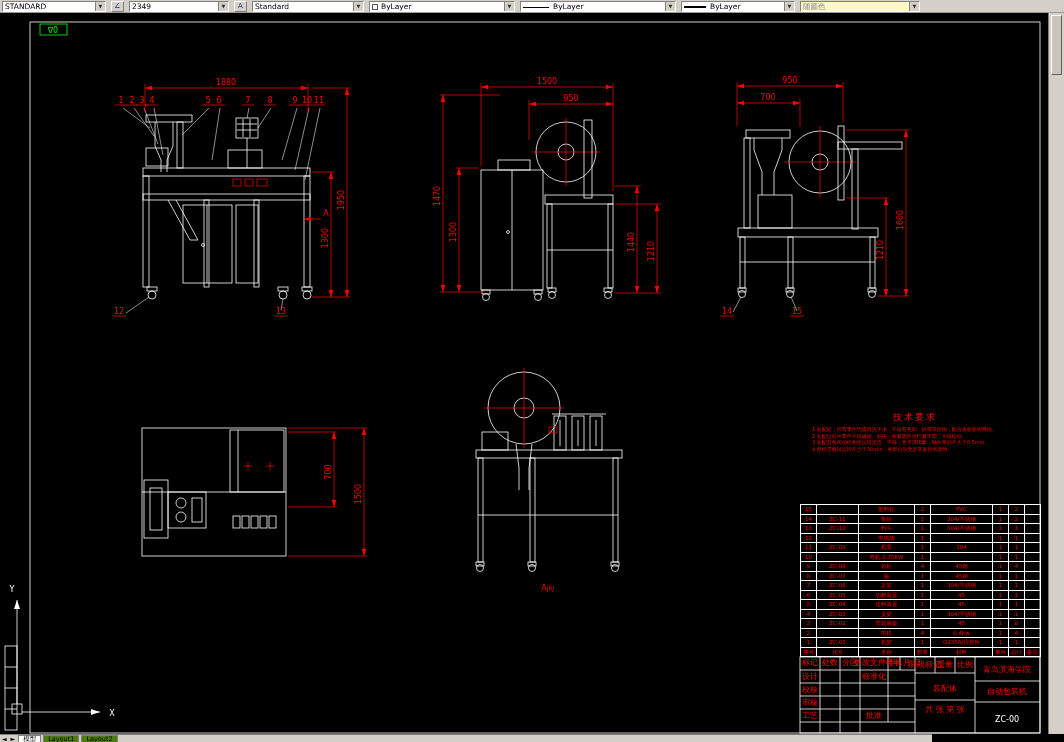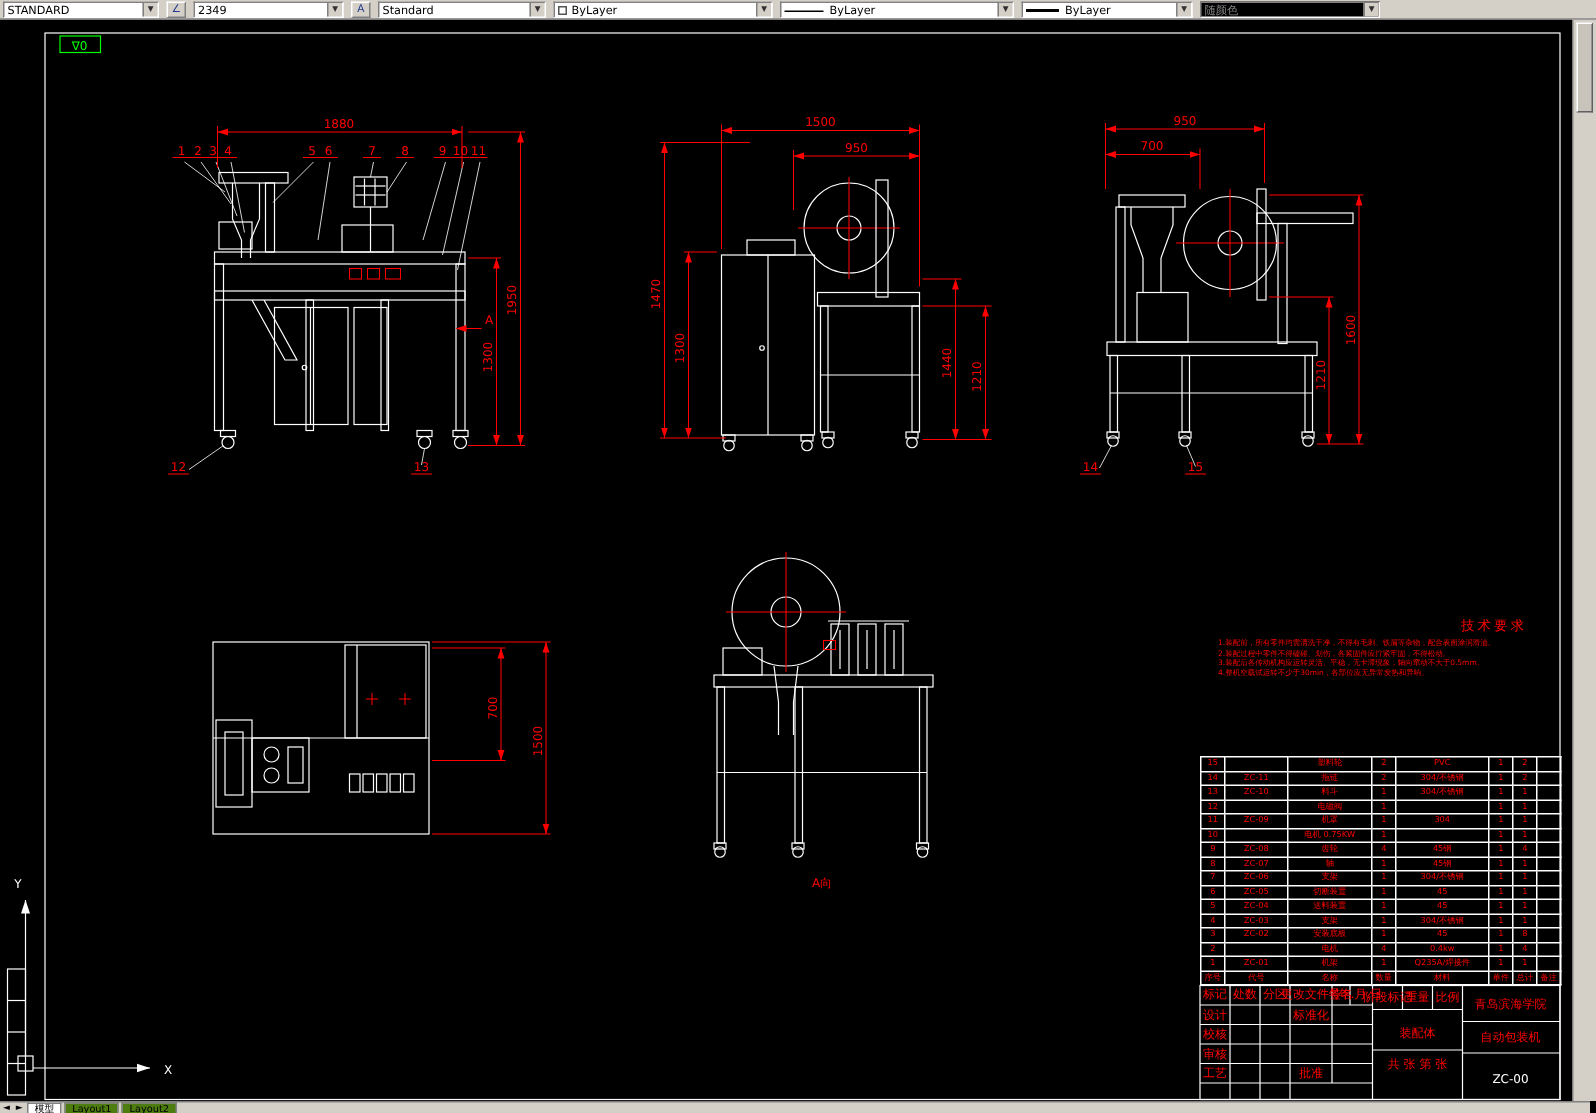--- a/index.html
+++ b/index.html
@@ -2,21 +2,21 @@
 <html><head>
 <meta charset="utf-8">
 <style>
 *{margin:0;padding:0;box-sizing:border-box}
 html,body{width:1064px;height:742px}
 body{position:relative;background:#000;font-family:"DejaVu Sans","Liberation Sans",sans-serif;overflow:hidden}
 
 
 .toolbar{position:absolute;left:0;top:0;width:1064px;height:13px;background:#d4d0c8;border-bottom:1px solid #9a9a9a;display:flex;align-items:center;padding:1px 2px;gap:5px;z-index:30}
 .combo{display:flex;align-items:stretch;height:11px;background:#fff;border:1px solid;border-color:#808080 #fff #fff #808080;flex:none}
-.combo.disabled{background:#000000}
+.combo.disabled{background:#fef9c3}
 .cfield{flex:1;font-size:7.5px;line-height:9px;color:#000;padding:0 2px;white-space:nowrap;overflow:hidden}
 .combo.disabled .cfield{color:#868686}
 .cbtn{width:10px;background:#d4d0c8;border-left:1px solid #808080;color:#303030;font-size:5px;line-height:9px;text-align:center}
 .ticon{width:13px;height:11px;background:#d4d0c8;border:1px solid;border-color:#fff #808080 #808080 #fff;font-size:7px;line-height:9px;text-align:center;color:#223a8c;flex:none}
 .swatch{width:6px;height:6px;margin:2px 1px 0 2px;background:#fff;border:1px solid #555;flex:none}
 .ltprev{width:26px;height:0;border-top:1px solid #000;margin:5px 2px 0 2px;flex:none}
 .lwprev{width:22px;height:2px;background:#000;margin:4px 2px 0 2px;flex:none}
 
 
 .canvas{position:absolute;left:0;top:13px;width:1048px;height:721px;background:#000;z-index:1}
@@ -24,29 +24,29 @@
 .sw{stroke:#fff;fill:none;stroke-width:.8}
 .sr{stroke:#f00;fill:none;stroke-width:.7}
 .sg{stroke:#0f0;fill:none;stroke-width:.8}
 .dim{stroke:#f00;fill:none;stroke-width:.7}
 svg text{fill:#f00;font-size:8px;text-anchor:middle;font-family:"DejaVu Sans","Liberation Sans",sans-serif}
 svg text.w{fill:#fff}
 svg text.g{fill:#0f0}
 
 
 .techreq{position:absolute;left:812px;top:411px;width:206px;z-index:10;color:#f00}
-.tr-title{font-size:9px;text-align:right;letter-spacing:2px;margin-bottom:2px}
+.tr-title{font-size:9px;text-align:center;letter-spacing:2px;margin-bottom:2px}
 .tr-lines{font-size:5px;line-height:6.5px}
 
 
 .bom{position:absolute;left:800px;top:504px;width:240px;z-index:10;border-collapse:collapse;table-layout:fixed}
 .bom td{border:1px solid #fff;color:#f00;font-size:5.5px;line-height:8.5px;height:8.5px;padding:0;text-align:center;white-space:nowrap;overflow:hidden}
 
 
-.tabbar{position:absolute;left:0;top:734px;width:1060px;height:8px;background:#d4d0c8;border-top:1px solid #808080;display:flex;align-items:flex-start;gap:2px;padding:0 2px;font-size:6.5px;color:#000;z-index:30}
+.tabbar{position:absolute;left:0;top:734px;width:932px;height:8px;background:#d4d0c8;border-top:1px solid #808080;display:flex;align-items:flex-start;gap:2px;padding:0 2px;font-size:6.5px;color:#000;z-index:30}
 .tabnav{font-size:6px;line-height:8px;letter-spacing:1px}
 .tab{padding:0 4px;background:#4d7c0f;border:1px solid #808080;border-bottom:none;line-height:7px}
 .tab.active{background:#fff}
 
 
 .rightbar{position:absolute;right:0;top:13px;width:16px;height:721px;background:#d4d0c8;border-left:1px solid #808080;z-index:20}
 .thumb{margin:2px;height:60px;background:#c8c4bc;border:1px solid;border-color:#fff #606060 #606060 #fff}
 </style>
 </head>
 <body>

